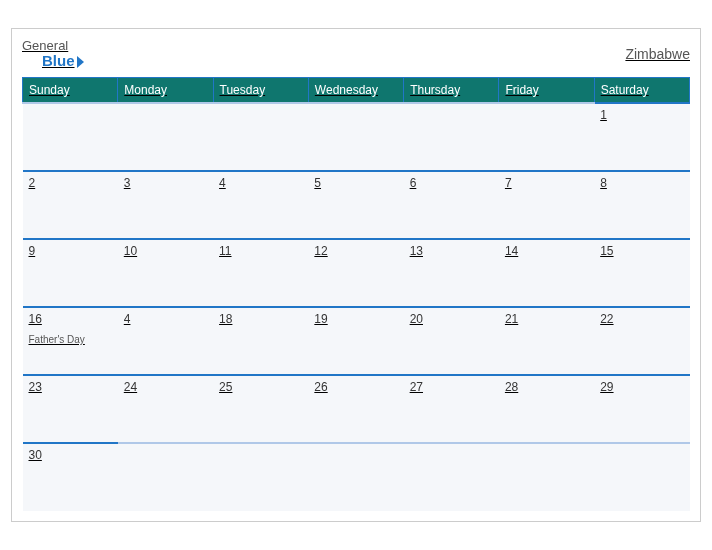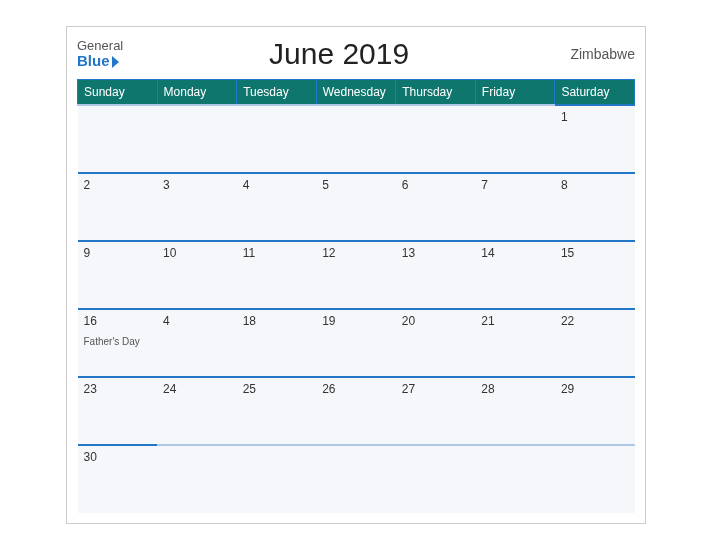--- a/index.html
+++ b/index.html
@@ -6,24 +6,25 @@
     body {
       width: 712px;
       height: 550px;
       background: #fff;
       font-family: Arial, sans-serif;
       display: flex;
       align-items: center;
       justify-content: center;
     }
     .calendar-wrapper {
-      width: 580px;
+      width: 690px;
       background: #fff;
       border: 1px solid #ccc;
       padding: 10px 10px 10px 10px;
+      text-decoration: underline;
     }
     .calendar-header {
       display: flex;
       align-items: center;
       justify-content: space-between;
       margin-bottom: 8px;
     }
     .logo {
       display: flex;
       flex-direction: column;
@@ -31,20 +32,21 @@
     }
     .logo-general {
       font-size: 13px;
       color: #555;
       font-weight: normal;
     }
     .logo-blue {
       font-size: 15px;
       font-weight: bold;
       color: #2176c7;
+      margin-left: 20px;
     }
     .logo-arrow {
       display: inline-block;
       width: 0;
       height: 0;
       border-left: 7px solid #2176c7;
       border-top: 6px solid transparent;
       border-bottom: 6px solid transparent;
       margin-left: 2px;
       vertical-align: middle;
@@ -112,21 +114,20 @@
 <body>
 
 <div class="calendar-wrapper">
   <div class="calendar-header">
     <div class="logo">
       <span class="logo-general">General</span>
       <span class="logo-blue">
         <span>Blue</span><span class="logo-arrow"></span>
       </span>
     </div>
-    <div class="calendar-title">June 2019</div>
     <div class="calendar-country">Zimbabwe</div>
   </div>
   <table class="calendar-grid">
     <thead>
       <tr>
       <th>Sunday</th>
           <th>Monday</th>
           <th>Tuesday</th>
           <th>Wednesday</th>
           <th>Thursday</th>

